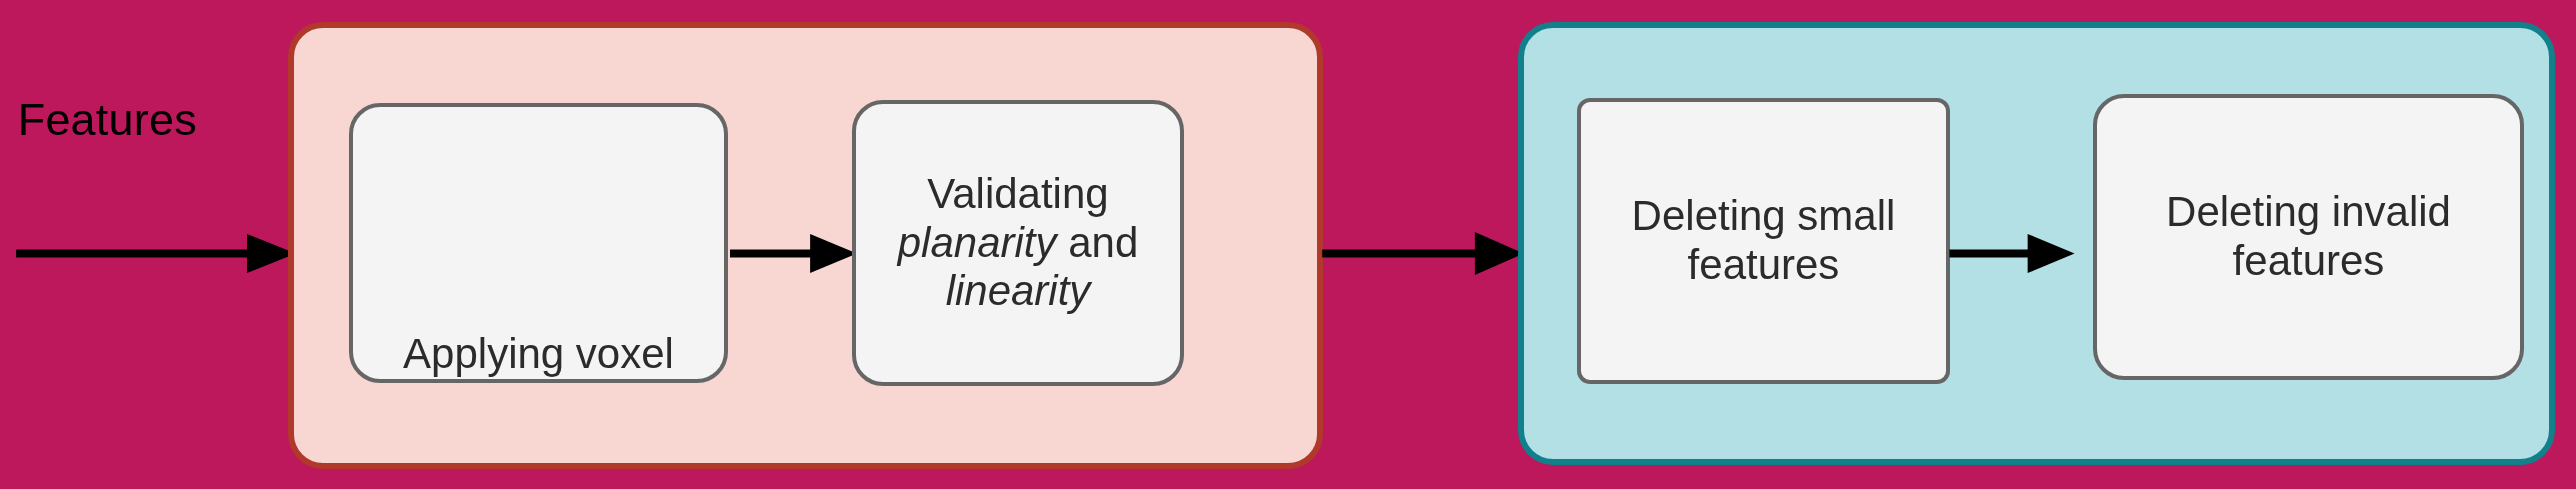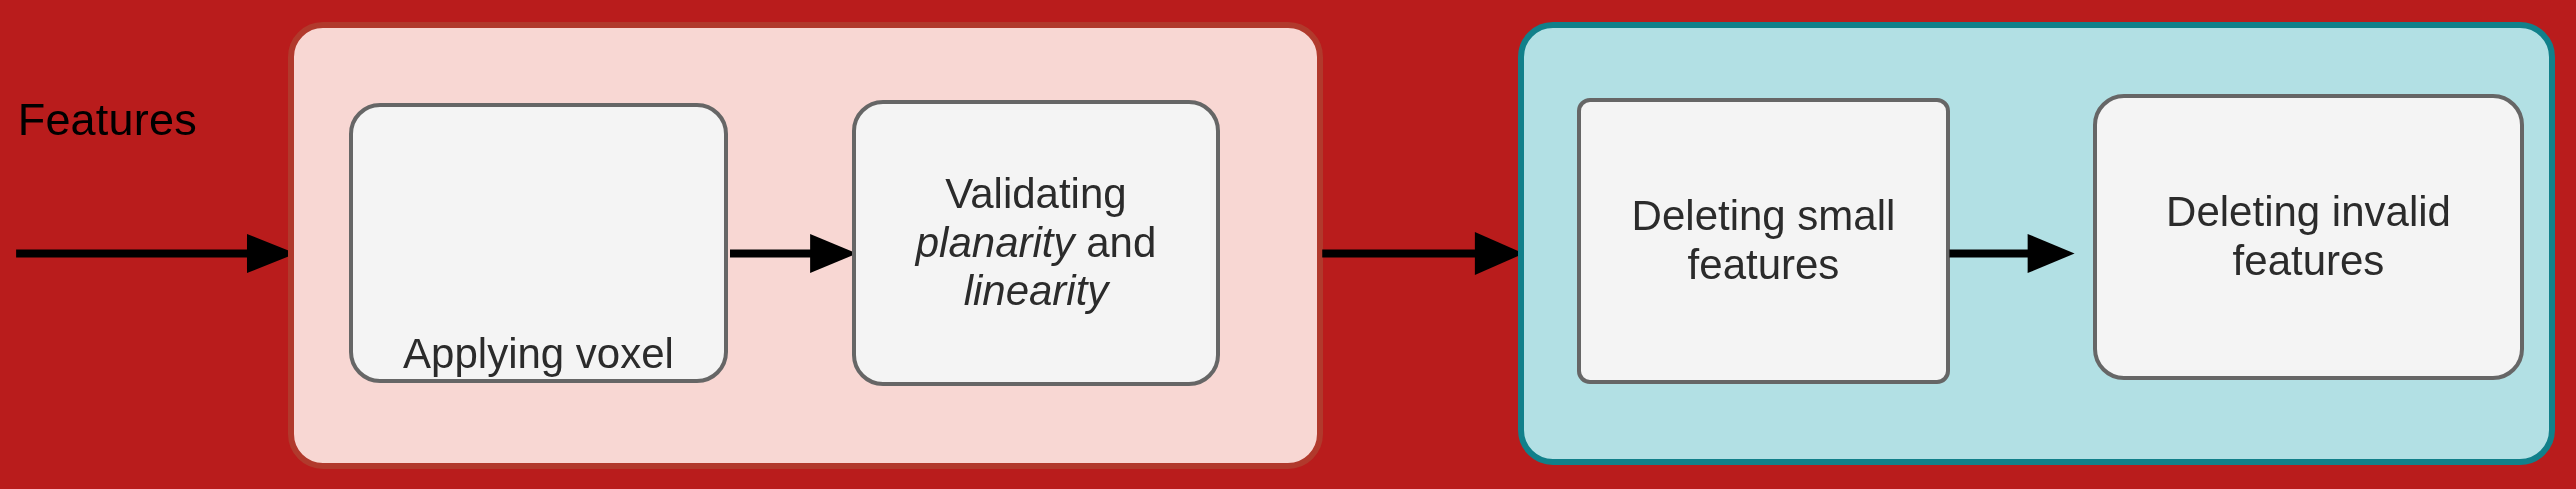--- a/index.html
+++ b/index.html
@@ -1,18 +1,18 @@
 <!DOCTYPE html>
 <html><head>
 <meta charset="utf-8">
 <style>
   html,body{margin:0;padding:0;background:#ffffff;}
   body{width:2576px;height:489px;overflow:hidden;
        font-family:"Liberation Sans","DejaVu Sans",sans-serif;}
-  #stage{position:relative;width:2576px;height:489px;background:#b91c1c;}
+  #stage{position:relative;width:2576px;height:489px;background:#be185d;}
 
   
   .in-label{
     position:absolute;left:17.7px;top:94px;
     font-size:45px;color:#000000;white-space:nowrap;letter-spacing:0.2px;
   }
   .arrow-in{position:absolute;left:15.7px;top:231px;width:280px;height:45px;}
 
   
   .group{position:absolute;box-sizing:border-box;border-radius:35px;}
@@ -30,21 +30,21 @@
     position:absolute;box-sizing:border-box;
     background:#f4f4f4;border:4.9px solid #666666;border-radius:31px;
     display:flex;align-items:center;justify-content:center;text-align:center;
     color:#2b2b2b;font-size:42px;line-height:1.16;padding:0 15.7px;
   }
   .pbox .txt{display:block;width:100%;}
   .pbox em{}
 
   
   .box-voxel   {left:349px; top:103px; width:379px; height:280px;align-items:flex-end;}
-  .box-valid   {left:852px; top:100px; width:368px; height:286px;}
+  .box-valid   {left:852px; top:100px; width:332px; height:286px;}
   
   .box-small   {left:1577px;top:98px; width:373px; height:286px;border-radius:13px;}
   .box-invalid {left:2069px;top:94px; width:431px; height:286px;margin-left:24px;}
 
   
   .conn{position:absolute;height:45px;}
   .a-voxel-valid {left:730px; top:231px; width:127px;}
   .a-group-group {left:1322px;top:231px; width:202px;}
   .a-small-inv   {left:1949px;top:231px; width:126px;}
 

